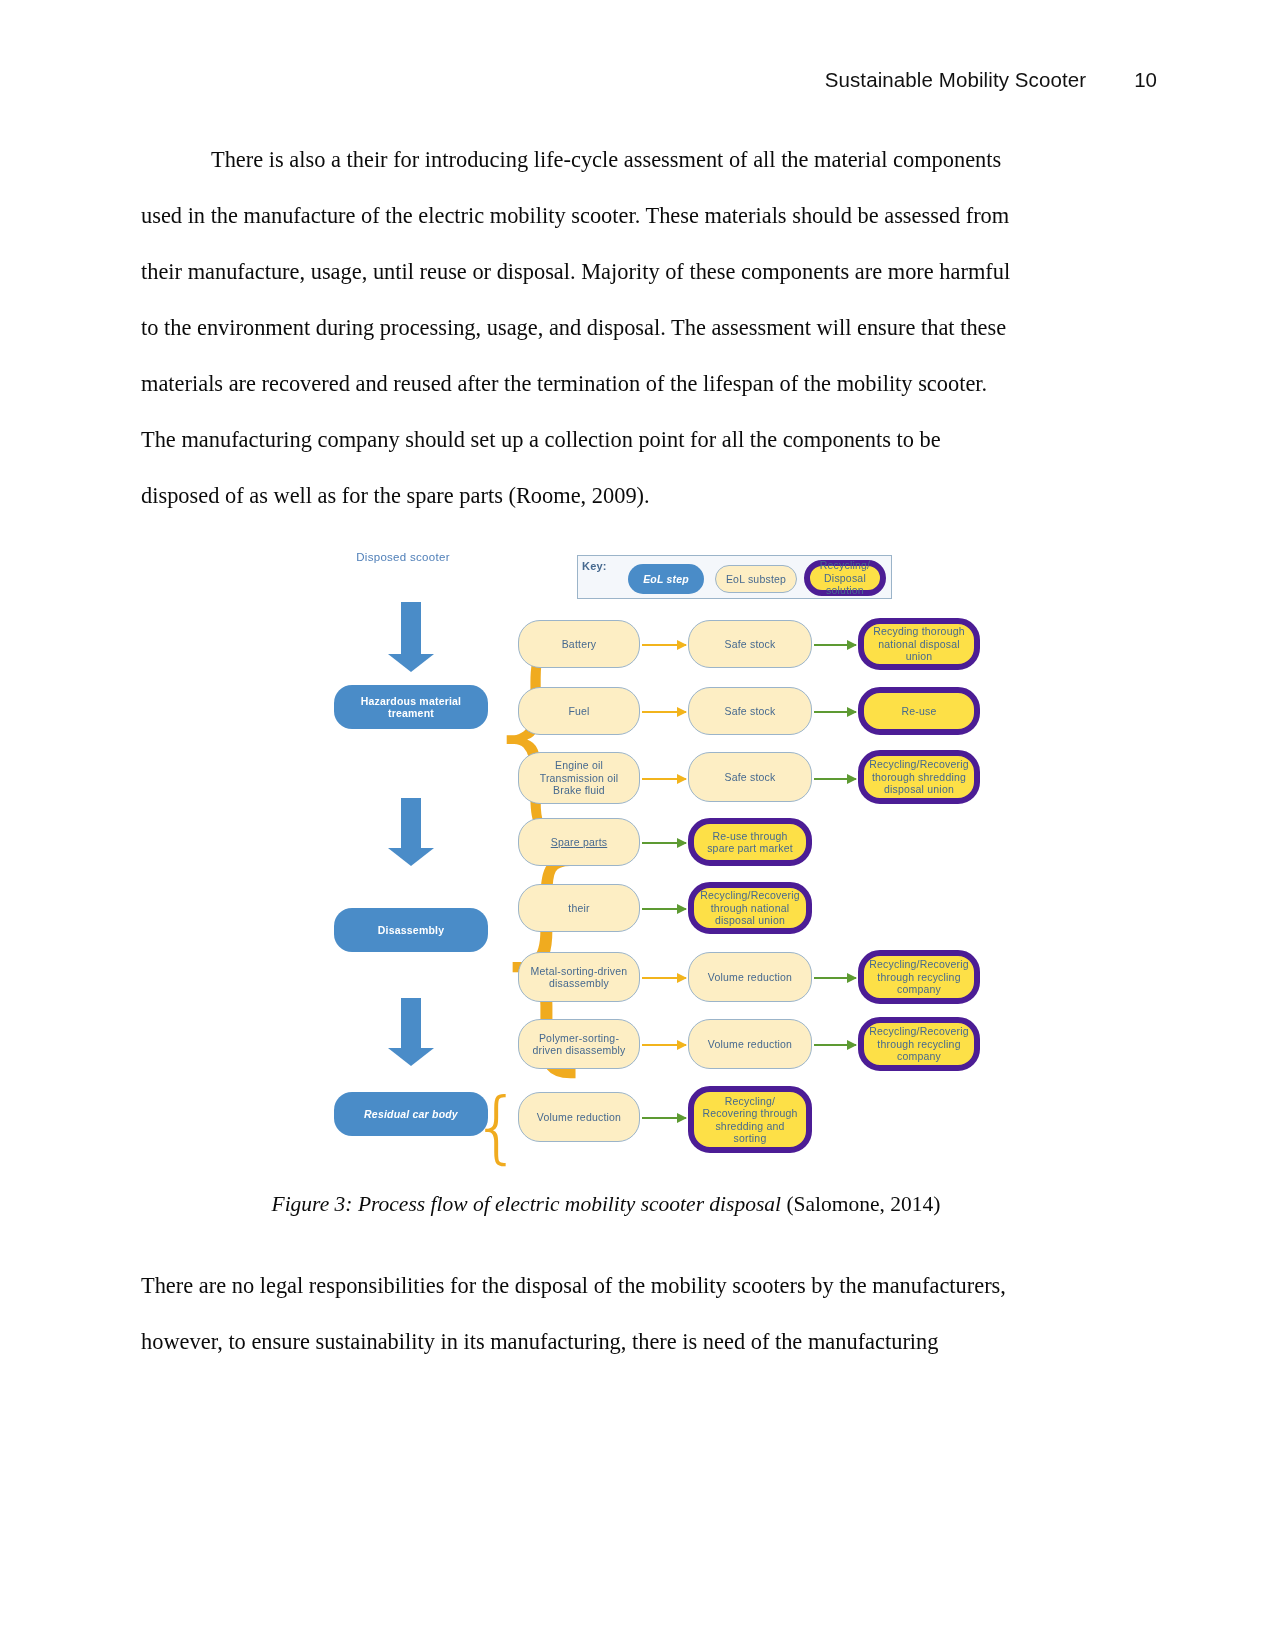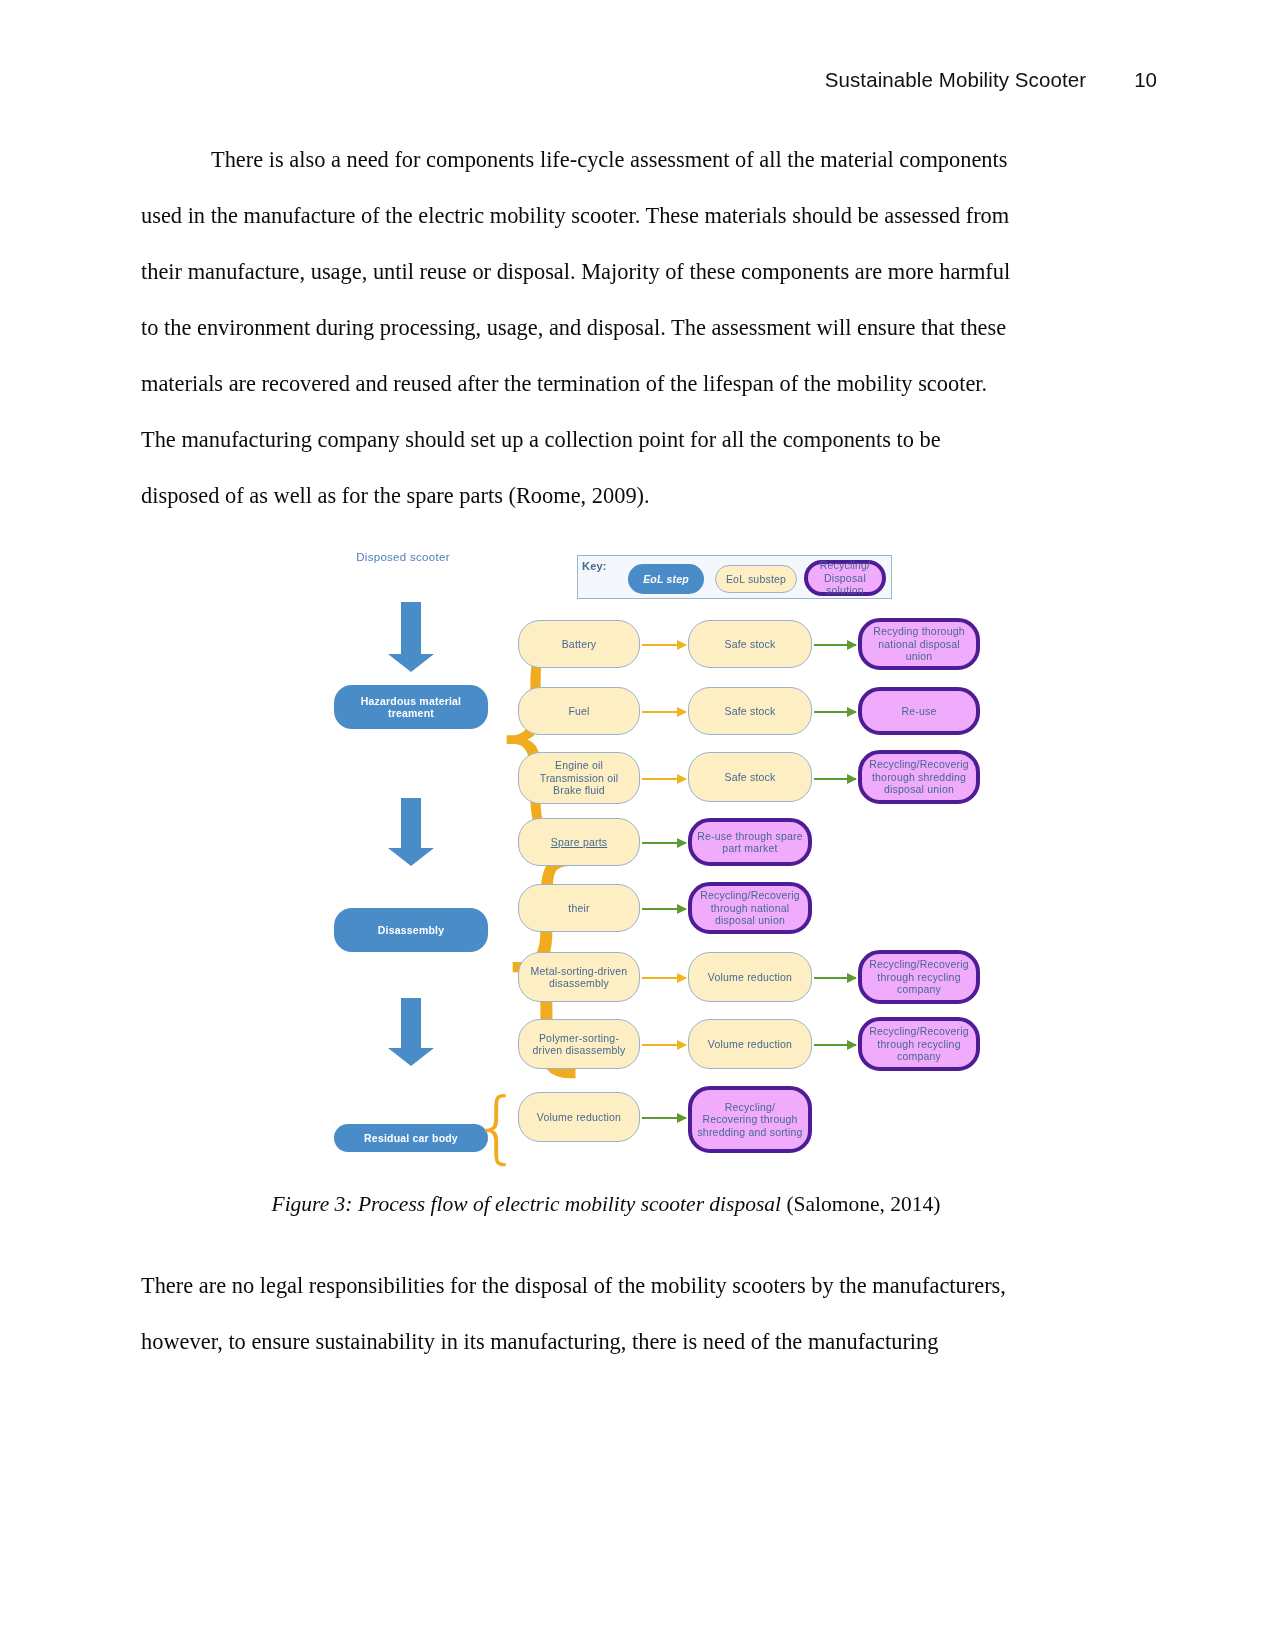--- a/index.html
+++ b/index.html
@@ -57,21 +57,21 @@
     position:absolute;
     background:#fdeec4;border:1px solid #9bb4c9;border-radius:22px;
     display:flex;align-items:center;justify-content:center;text-align:center;
     color:#46698f;font-family:"Liberation Sans", sans-serif;
     font-size:10.5px;line-height:12.5px;letter-spacing:.2px;
     padding:2px 6px;box-sizing:border-box;
   }
   
   .solution{
     position:absolute;
-    background:#f0abfc;border:4px solid #4c1d95;border-radius:22px;
+    background:#fde047;border:6px solid #4c1d95;border-radius:22px;
     display:flex;align-items:center;justify-content:center;text-align:center;
     color:#46698f;font-family:"Liberation Sans", sans-serif;
     font-size:10.5px;line-height:12.5px;letter-spacing:.2px;
     padding:2px 4px;box-sizing:border-box;
   }
 
   
   .key-box{
     position:absolute;left:257px;top:15px;width:315px;height:44px;
     background:#f4f7fb;border:1px solid #9bb4c9;box-sizing:border-box;
@@ -122,21 +122,21 @@
 <body>
 
 <div class="page">
 
   <div class="header">
     <span class="header-title">Sustainable Mobility Scooter</span>
     <span class="header-page">10</span>
   </div>
 
   <div class="body-block" id="para-1">
-    <div class="pline"><span class="indent"></span><span>There is also a need for components life-cycle assessment of all the material components</span></div>
+    <div class="pline"><span class="indent"></span><span>There is also a their for introducing life-cycle assessment of all the material components</span></div>
     <div class="pline">used in the manufacture of the electric mobility scooter. These materials should be assessed from</div>
     <div class="pline">their manufacture, usage, until reuse or disposal. Majority of these components are more harmful</div>
     <div class="pline">to the environment during processing, usage, and disposal. The assessment will ensure that these</div>
     <div class="pline">materials are recovered and reused after the termination of the lifespan of the mobility scooter.</div>
     <div class="pline">The manufacturing company should set up a collection point for all the components to be</div>
     <div class="pline">disposed of as well as for the spare parts (Roome, 2009).</div>
   </div>
 
   <div class="figure">
 
@@ -156,21 +156,21 @@
       <div class="shaft" style="height:50px;"></div>
       <div class="head" style="top:50px;"></div>
     </div>
     <div class="v-arrow" style="left:68px;top:458px;height:68px;">
       <div class="shaft" style="height:50px;"></div>
       <div class="head" style="top:50px;"></div>
     </div>
 
     <div class="eol-step" style="left:14px;top:145px;width:154px;height:44px;">Hazardous material treament</div>
     <div class="eol-step" style="left:14px;top:368px;width:154px;height:44px;">Disassembly</div>
-    <div class="eol-step" style="left:14px;top:584px;width:154px;height:28px;">Residual car body</div>
+    <div class="eol-step" style="left:14px;top:552px;width:154px;height:44px;font-style:italic;">Residual car body</div>
 
     <div class="brace" style="left:152px;top:88px;font-size:205px;">{</div>
     <div class="brace" style="left:152px;top:296px;font-size:240px;">{</div>
     <div class="brace" style="left:152px;top:548px;font-size:78px;">{</div>
 
     <div class="substep" style="left:198px;top:80px;width:122px;height:48px;">Battery</div>
     <div class="h-arrow yellow" style="left:322px;top:104px;width:44px;">
       <div class="line"></div>
         <div class="tip"></div>
     </div>

